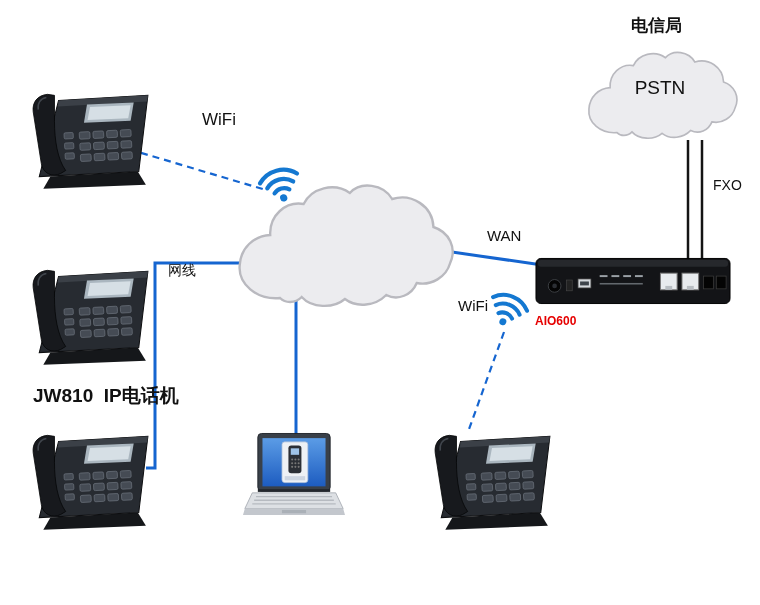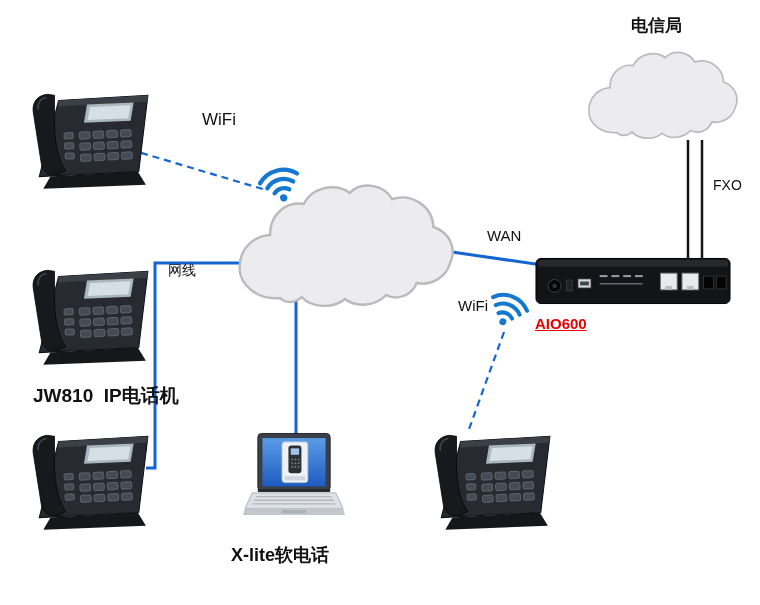--- a/index.html
+++ b/index.html
@@ -18,21 +18,21 @@
   .cloud svg{width:100%;height:100%;display:block;}
   .cloud-shape{fill:var(--cloud-fill,#ececef);stroke:var(--cloud-border,#b9b9bf);}
   .cloud-label{position:absolute;left:0;right:0;text-align:center;font-weight:700;}
   .wifi{position:absolute;z-index:3;}
   .wifi svg{width:100%;height:100%;display:block;}
   .wifi-arc{fill:none;stroke:var(--wifi-blue,#1478d1);stroke-width:4.4;stroke-linecap:round;}
   .wifi-dot{fill:var(--wifi-blue,#1478d1);}
   .lbl{position:absolute;z-index:4;white-space:pre;line-height:1.15;}
   .lbl-big{font-size:19px;font-weight:700;}
   .lbl-mid{font-size:15px;font-weight:400;padding-left:8px;}
-  .model-red{color:var(--model-red,#e60000);font-weight:700;font-size:15px;text-decoration:underline;}
+  .model-red{color:var(--model-red,#e60000);font-weight:700;font-size:12px;}
 </style>
 </head>
 <body>
 
 <svg width="0" height="0" style="position:absolute" aria-hidden="true">
   <defs>
     <linearGradient id="scrGrad" x1="0" y1="0" x2="0" y2="1">
       <stop offset="0" stop-color="#5b9ce6"></stop>
         <stop offset="1" stop-color="#1d5cc0"></stop>
     </linearGradient>
@@ -145,20 +145,21 @@
 
   <div class="cloud" style="left:224px;top:178px;width:236px;height:150px">
     <svg>
         <use href="#sym-cloud"></use>
       </svg>
   </div>
   <div class="cloud" style="left:578px;top:47px;width:164px;height:107px">
     <svg>
         <use href="#sym-cloud"></use>
       </svg>
+    <div class="cloud-label" style="top:30px;font-size:19px;font-weight:400">PSTN</div>
   </div>
 
   <div class="dev" style="left:22px;top:82px;width:132px;height:112px">
     <svg>
         <use href="#sym-phone"></use>
       </svg>
   </div>
   <div class="dev" style="left:22px;top:258px;width:132px;height:112px">
     <svg>
         <use href="#sym-phone"></use>
@@ -197,15 +198,14 @@
   </div>
 
   <div class="lbl" style="left:202px;top:110px;font-size:17px">WiFi</div>
   <div class="lbl lbl-mid" style="left:160px;top:262px;font-size:14px">网线</div>
   <div class="lbl lbl-mid" style="left:479px;top:227px">WAN</div>
   <div class="lbl" style="left:631px;top:16px;font-size:17px;font-weight:700">电信局</div>
   <div class="lbl lbl-mid" style="left:705px;top:177px;font-size:14px">FXO</div>
   <div class="lbl lbl-mid" style="left:450px;top:297px">WiFi</div>
   <div class="lbl model-red" style="left:535px;top:315px">AIO600</div>
   <div class="lbl lbl-big" style="left:33px;top:385px">JW810  IP电话机</div>
-  <div class="lbl lbl-big" style="left:231px;top:545px;font-size:18px">X-lite软电话</div>
 
 </div>
 
 </body></html>

